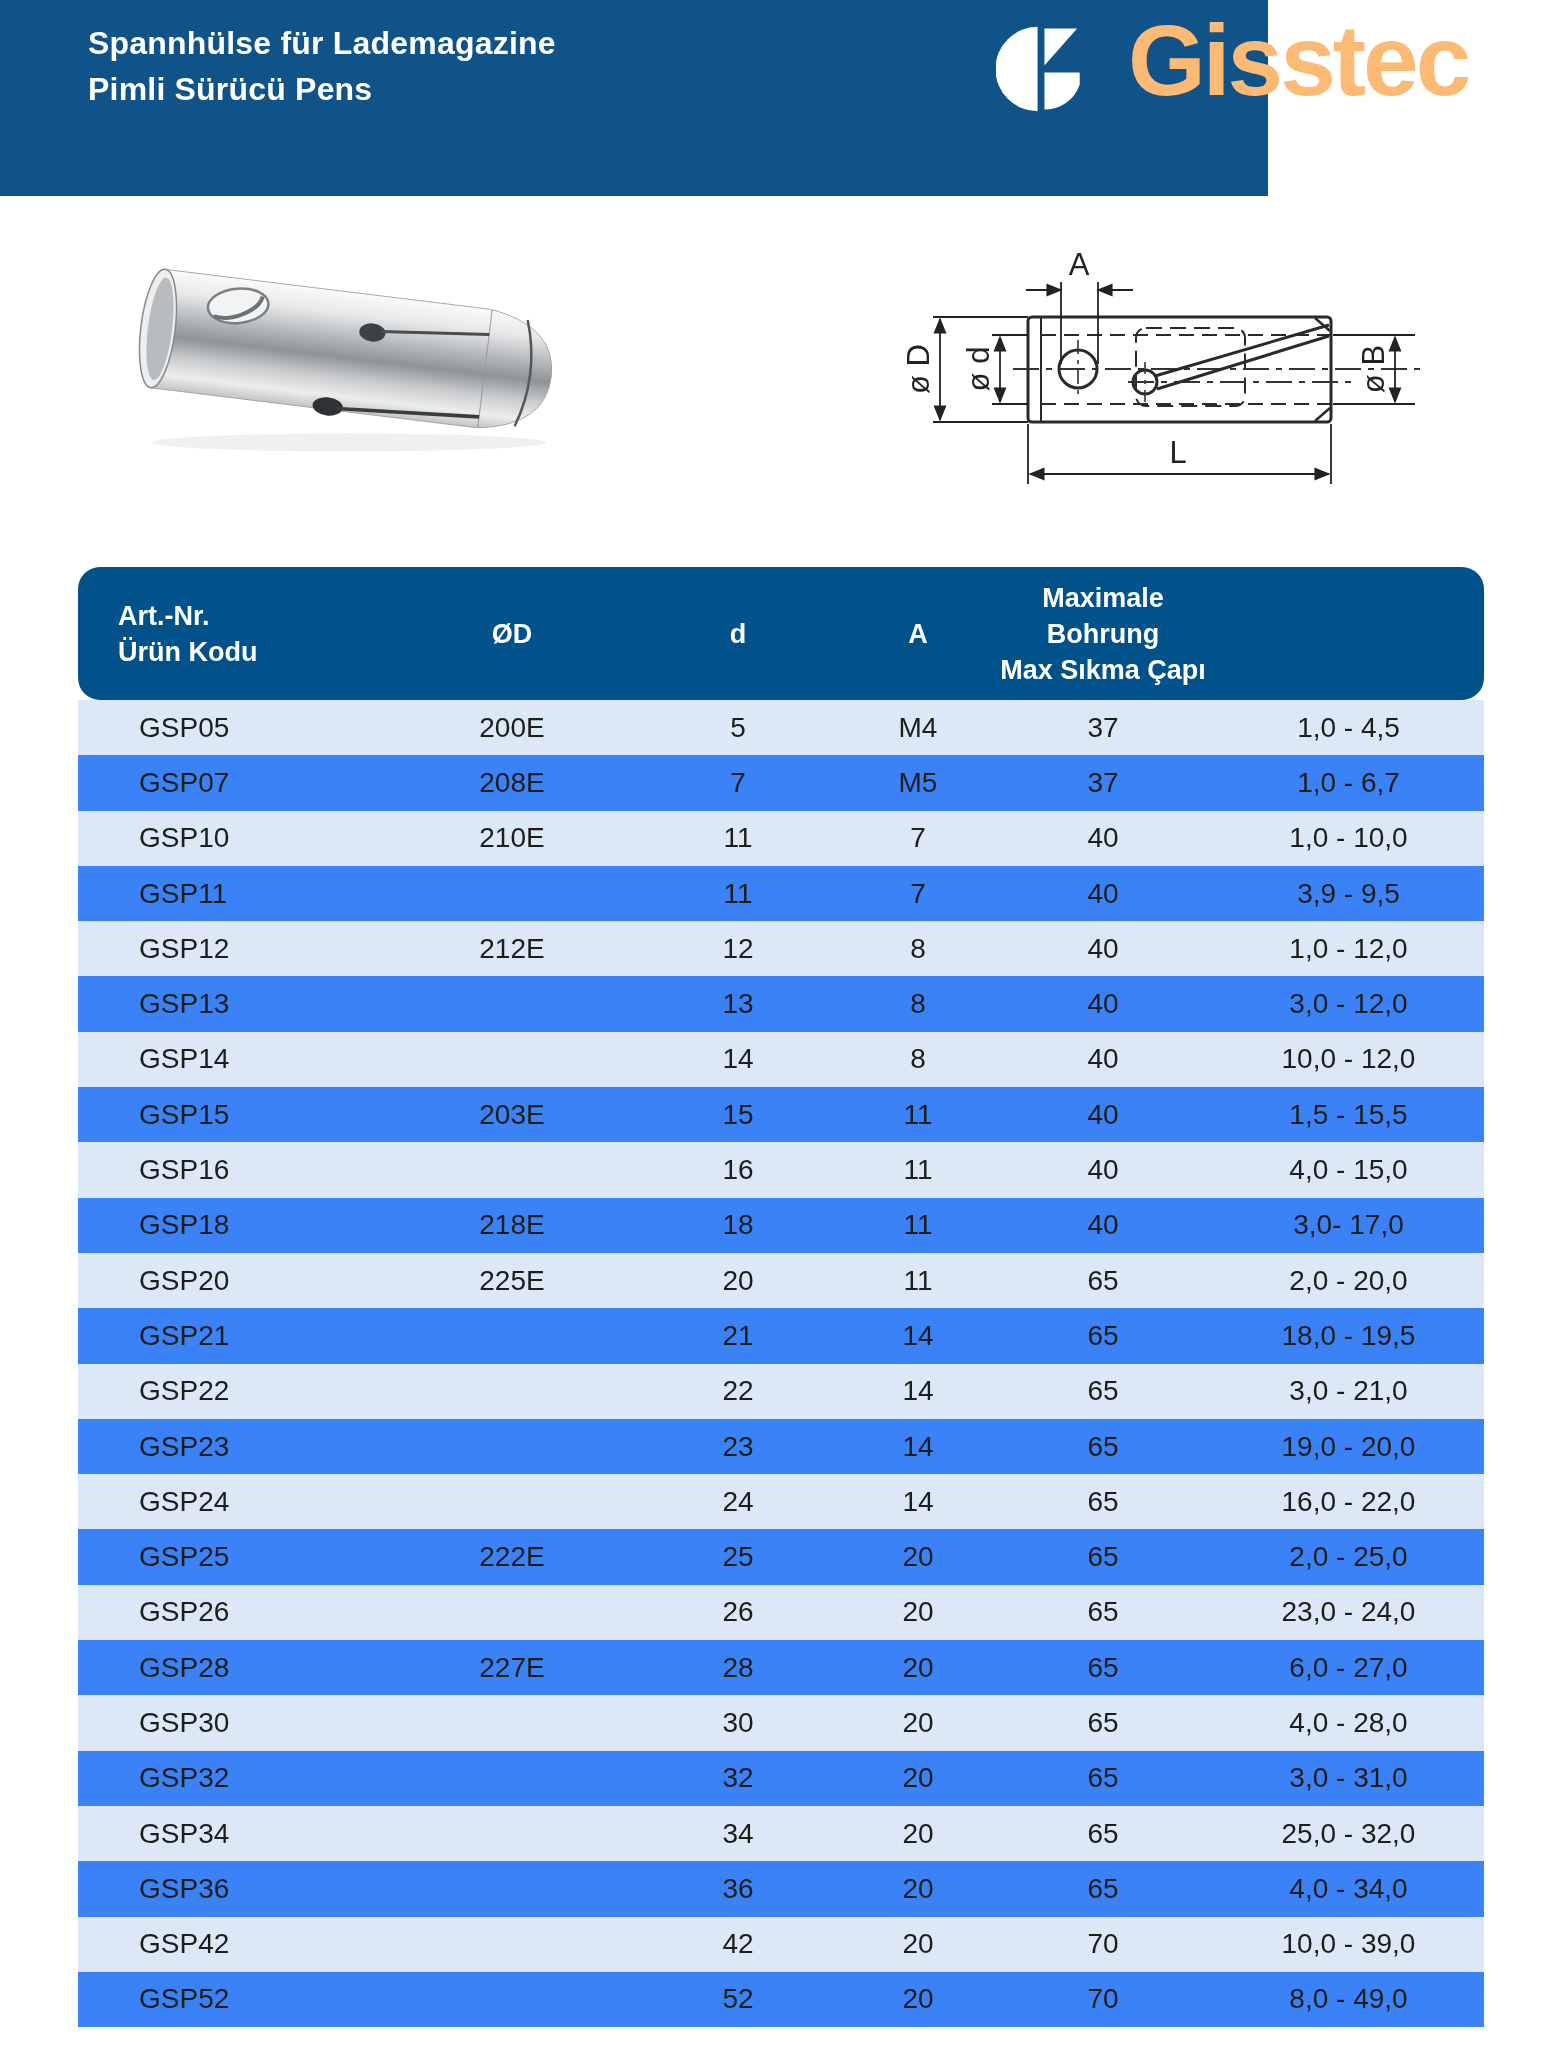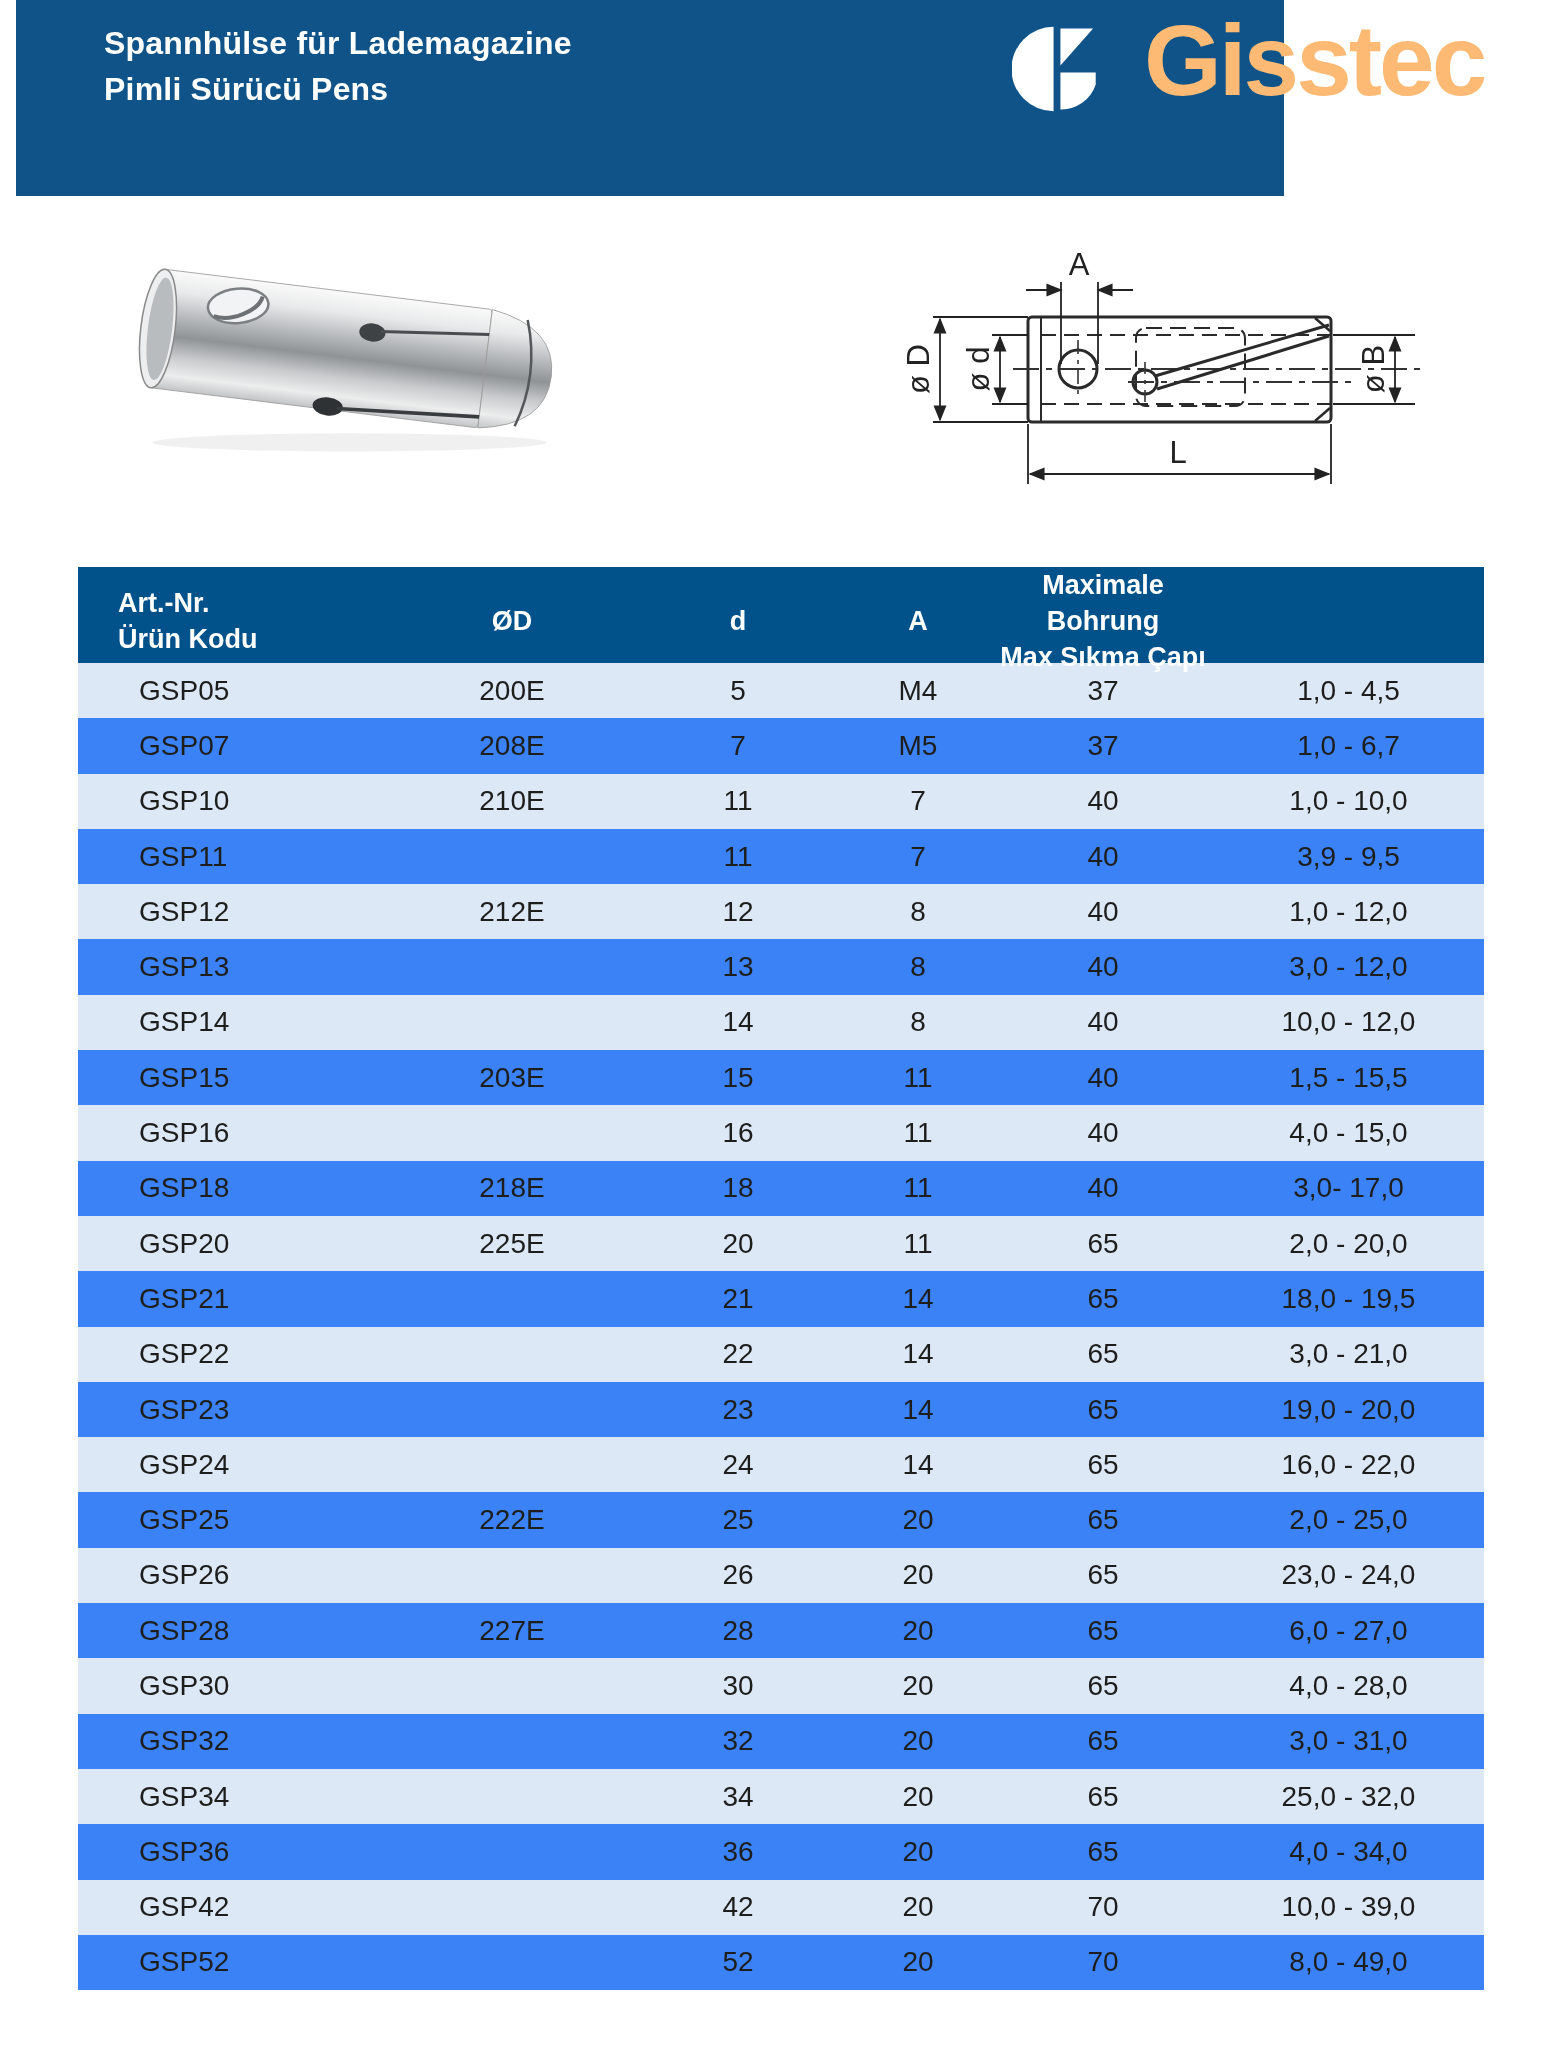--- a/index.html
+++ b/index.html
@@ -1,36 +1,36 @@
 <!DOCTYPE html>
 <html><head>
 <meta charset="utf-8">
 <style>
   html,body{margin:0;padding:0;background:#fff;}
   .page{
     position:relative;width:1553px;height:2048px;background:#fff;overflow:hidden;
     font-family:"Liberation Sans","DejaVu Sans",sans-serif;
   }
   
-  .banner{position:absolute;left:16px;top:0;width:1268px;height:196px;background:var(--banner,#0f5389);}
+  .banner{position:absolute;left:0;top:0;width:1268px;height:196px;background:var(--banner,#0f5389);}
   .titles{position:absolute;left:88px;top:20px;color:#fff;font-weight:bold;}
   .title-line{font-size:32px;line-height:46px;letter-spacing:.2px;}
   .logo-mark{position:absolute;left:996px;top:26px;width:90px;height:86px;}
   .brand{position:absolute;left:1128px;top:8px;color:#fdba74;font-weight:bold;font-size:100px;line-height:104px;letter-spacing:-3px;}
   .regmark{position:absolute;left:1494px;top:24px;color:#fff;font-size:27px;font-weight:bold;}
   
   .photo{position:absolute;left:112px;top:255px;width:470px;height:200px;}
   .drawing{position:absolute;left:878px;top:192px;width:565px;height:312px;}
   .drawing text{font-family:"Liberation Sans","DejaVu Sans",sans-serif;font-size:31px;fill:#222;}
   
   .spec-table{position:absolute;left:78px;top:567px;width:1406px;}
   .thead{
     display:grid;grid-template-columns:var(--cols);
-    background:var(--thead,#01528b);color:#fff;height:96px;align-items:center;
-    font-weight:bold;font-size:27px;line-height:36px;
+    background:var(--thead,#01528b);color:#fff;height:133px;align-items:center;
+    font-weight:bold;font-size:27px;line-height:36px;border-radius:22px;
   }
   .th{text-align:center;}
   .th.c0{text-align:left;padding-left:40px;}
   .tr{display:grid;grid-template-columns:var(--cols);height:55.3px;align-items:center;
       font-size:28px;color:#1d1d1b;}
   .tr.odd{background:var(--altrow,#dce8f6);}
   .tr.even{background:#3b82f6;}
   .td{text-align:center;white-space:nowrap;}
   .td.c0{text-align:left;padding-left:37px;margin-left:24px;}
   .spec-table{--cols:22.26% 17.21% 14.94% 10.67% 15.65% 19.27%;}

